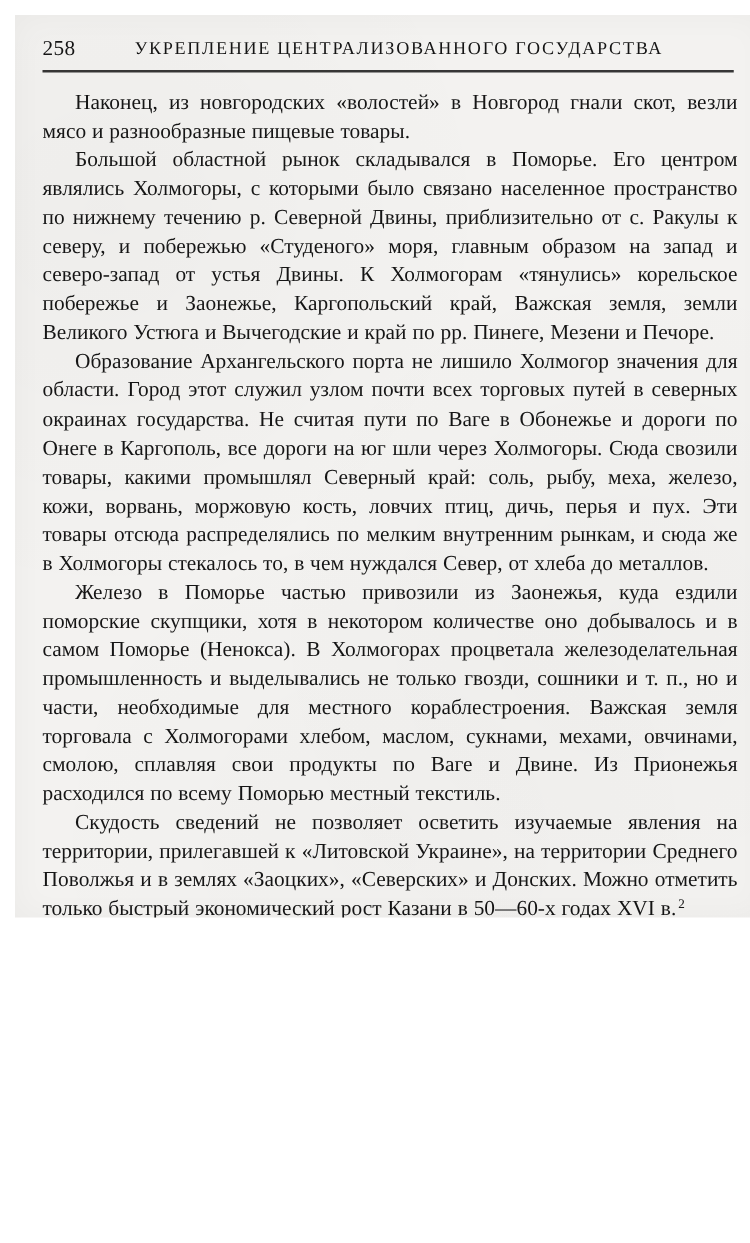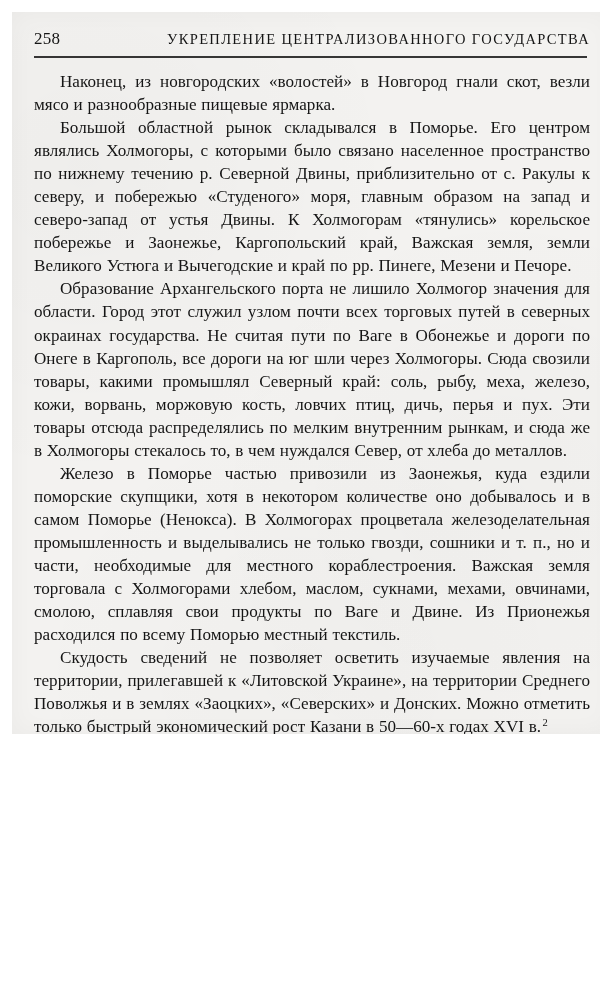--- a/index.html
+++ b/index.html
@@ -41,21 +41,21 @@
     font-size: 17px;
     letter-spacing: 0.3px;
     line-height: 22px;
   }
 
   .runhead-title {
     position: absolute;
     left: 0;
     top: 0;
     width: 556px;
-    text-align: right;
+    text-align: center;
     font-size: 14.5px;
     line-height: 22px;
     letter-spacing: 1.35px;
     text-indent: 14px;
     white-space: nowrap;
   }
 
   .head-rule {
     position: absolute;
     left: 22px;
@@ -144,21 +144,21 @@
 <div class="page">
 
   <div class="runhead">
     <div class="folio">258</div>
     <div class="runhead-title">УКРЕПЛЕНИЕ ЦЕНТРАЛИЗОВАННОГО ГОСУДАРСТВА</div>
   </div>
 
   <div class="head-rule"></div>
 
   <div class="body">
-      <p class="para indent">Наконец, из новгородских «волостей» в Новгород гнали скот, везли мясо и разнообразные пищевые ярмарка.</p>
+      <p class="para indent">Наконец, из новгородских «волостей» в Новгород гнали скот, везли мясо и разнообразные пищевые товары.</p>
       <p class="para indent">Большой областной рынок складывался в Поморье. Его центром являлись Холмогоры, с которыми было связано населенное пространство по нижнему течению р. Северной Двины, приблизительно от с. Ракулы к северу, и побережью «Студеного» моря, главным образом на запад и северо-запад от устья Двины. К Холмогорам «тянулись» корельское побережье и Заонежье, Каргопольский край, Важская земля, земли Великого Устюга и Вычегодские и край по рр. Пинеге, Мезени и Печоре.</p>
       <p class="para indent">Образование Архангельского порта не лишило Холмогор значения для области. Город этот служил узлом почти всех торговых путей в северных окраинах государства. Не считая пути по Ваге в Обонежье и дороги по Онеге в Каргополь, все дороги на юг шли через Холмогоры. Сюда свозили товары, какими промышлял Северный край: соль, рыбу, меха, железо, кожи, ворвань, моржовую кость, ловчих птиц, дичь, перья и пух. Эти товары отсюда распределялись по мелким внутренним рынкам, и сюда же в Холмогоры стекалось то, в чем нуждался Север, от хлеба до металлов.</p>
       <p class="para indent">Железо в Поморье частью привозили из Заонежья, куда ездили поморские скупщики, хотя в некотором количестве оно добывалось и в самом Поморье (Ненокса). В Холмогорах процветала железоделательная промышленность и выделывались не только гвозди, сошники и т. п., но и части, необходимые для местного кораблестроения. Важская земля торговала с Холмогорами хлебом, маслом, сукнами, мехами, овчинами, смолою, сплавляя свои продукты по Ваге и Двине. Из Прионежья расходился по всему Поморью местный текстиль.</p>
       <p class="para indent">Скудость сведений не позволяет осветить изучаемые явления на территории, прилегавшей к «Литовской Украине», на территории Среднего Поволжья и в землях «Заоцких», «Северских» и Донских. Можно отметить только быстрый экономический рост Казани в 50—60-х годах XVI в.<sup class="fn">2</sup></p>
     </div>
 
   <div class="fn-rule"></div>
 
   <div class="footnotes">
       <p class="footnote"><sup class="mark">1</sup><span>«Лавочные книги Новгорода-Великого 1583 г.», стр. 33—34, 42, 49, 69.</span></p>

